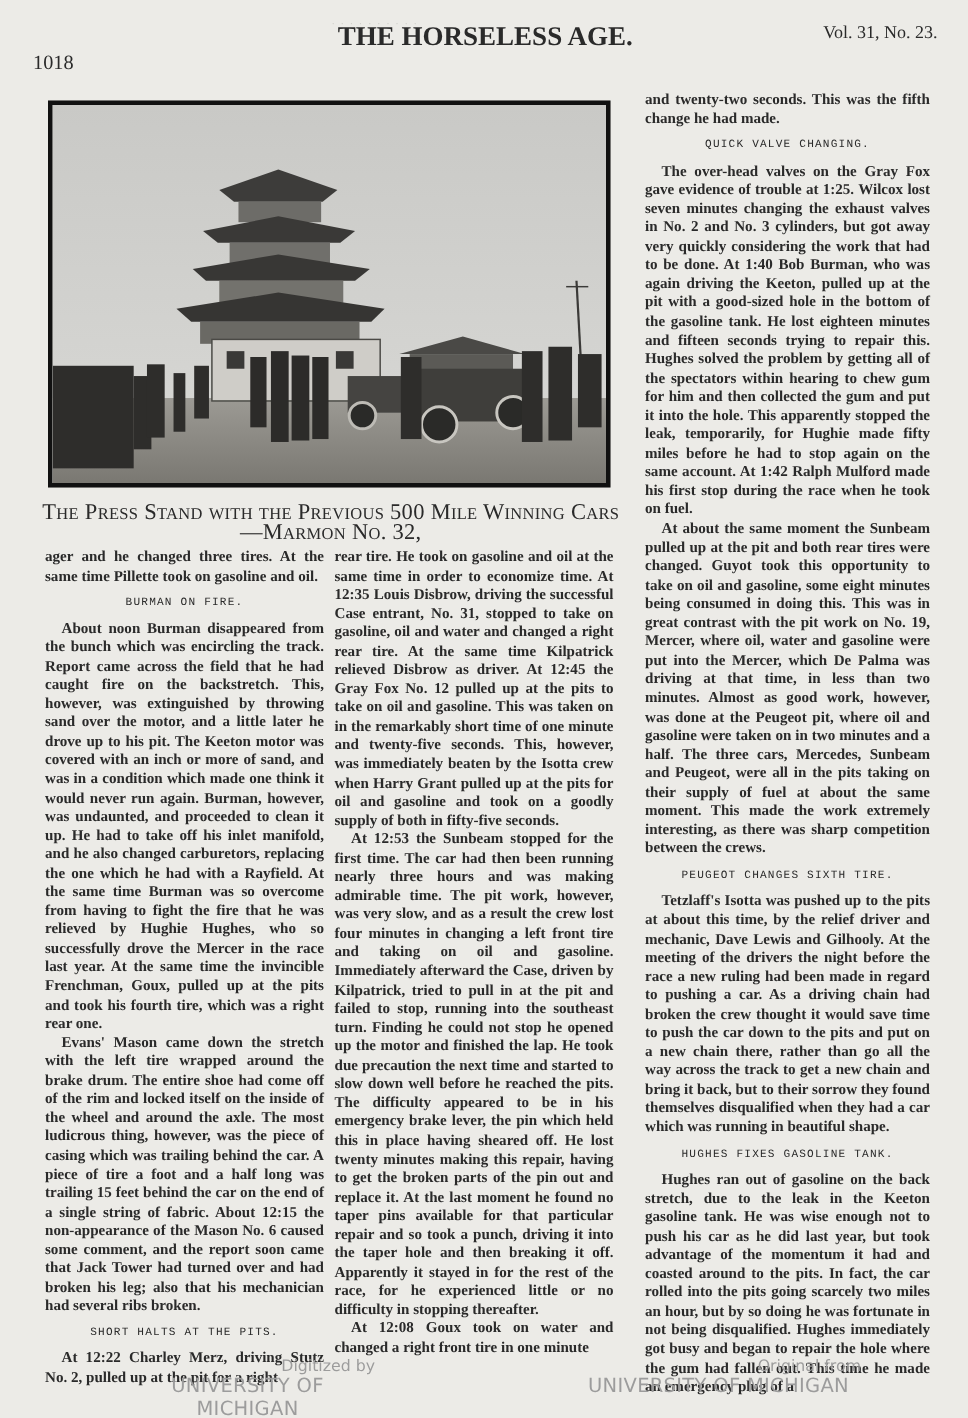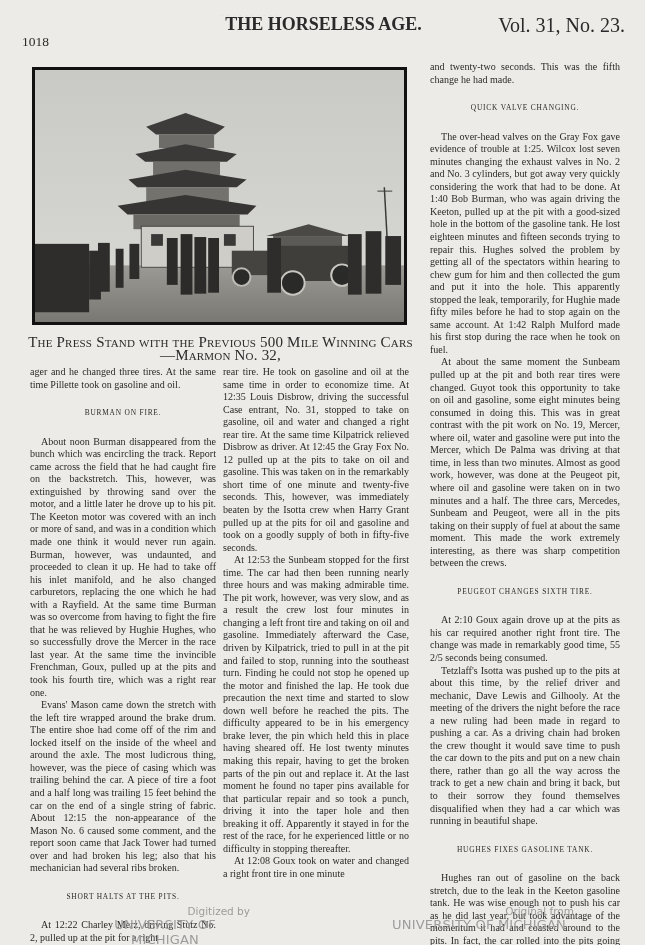--- a/index.html
+++ b/index.html
@@ -11,40 +11,40 @@
     position:relative;
   }
   .page { position:absolute; left:0; top:0; width:645px; height:945px; }
   .ghost {
     position:absolute; top:12px; left:150px; width:200px; text-align:center;
     font-size:7px; color:#d2d1cc; letter-spacing:1px;
   }
   .header { position:absolute; top:14px; left:22px; right:20px; height:20px; font-size:13.5px; }
   .header .pg { position:absolute; left:0; top:20px; }
   .header .title { position:absolute; left:0; right:0; text-align:center; font-weight:bold; font-size:18px; top:0; }
-  .header .vol { position:absolute; right:0; top:0; font-size:20px; }
+  .header .vol { position:absolute; right:0; top:0; font-size:12px; }
 
   .photo {
     position:absolute; left:32px; top:67px; width:375px; height:258px;
     border:3px solid #111; box-sizing:border-box; background:#cfcfcb; overflow:hidden;
   }
   .photo svg { width:100%; height:100%; display:block; }
   .caption {
     position:absolute; left:28px; top:336px; width:385px; text-align:center;
     font-size:15px; line-height:13px; font-variant:small-caps; letter-spacing:0.2px;
   }
 
   .col {
     position:absolute; font-size:10.05px; line-height:12.55px; text-align:justify;
   }
-  .col p { margin:0; text-indent:11px; }
+  .col p { margin:0; text-indent:11px;font-weight:bold; }
   .col p.cont { text-indent:0; }
   .col .sub {
     text-align:center; font-size:7.4px; letter-spacing:0.8px; text-transform:uppercase;
-    margin:16px; line-height:12.55px;
+    margin:5px; line-height:12.55px;font-family:Liberation Mono, monospace;
   }
   .col1 { left:30px; top:366px; width:186px; }
   .col2 { left:223px; top:366px; width:186px; }
   .col3 { left:430px; top:61px; width:190px; }
 
   .footer { position:absolute; top:905px; font-family:"DejaVu Sans", sans-serif; color:#9c9c9c; text-align:center; }
   .footer .small { font-size:10.5px; line-height:12px;text-align:right; }
   .footer .big { font-size:13px; line-height:15px; letter-spacing:0.2px; }
   .footer.left { left:80px; width:170px; }
   .footer.right { left:360px; width:190px;margin-left:24px; }
@@ -145,21 +145,20 @@
       <p class="cont">rear tire. He took on gasoline and oil at the same time in order to economize time. At 12:35 Louis Disbrow, driving the successful Case entrant, No. 31, stopped to take on gasoline, oil and water and changed a right rear tire. At the same time Kilpatrick relieved Disbrow as driver. At 12:45 the Gray Fox No. 12 pulled up at the pits to take on oil and gasoline. This was taken on in the remarkably short time of one minute and twenty-five seconds. This, however, was immediately beaten by the Isotta crew when Harry Grant pulled up at the pits for oil and gasoline and took on a goodly supply of both in fifty-five seconds.</p>
       <p>At 12:53 the Sunbeam stopped for the first time. The car had then been running nearly three hours and was making admirable time. The pit work, however, was very slow, and as a result the crew lost four minutes in changing a left front tire and taking on oil and gasoline. Immediately afterward the Case, driven by Kilpatrick, tried to pull in at the pit and failed to stop, running into the southeast turn. Finding he could not stop he opened up the motor and finished the lap. He took due precaution the next time and started to slow down well before he reached the pits. The difficulty appeared to be in his emergency brake lever, the pin which held this in place having sheared off. He lost twenty minutes making this repair, having to get the broken parts of the pin out and replace it. At the last moment he found no taper pins available for that particular repair and so took a punch, driving it into the taper hole and then breaking it off. Apparently it stayed in for the rest of the race, for he experienced little or no difficulty in stopping thereafter.</p>
       <p>At 12:08 Goux took on water and changed a right front tire in one minute</p>
     </div>
   <div class="col col3">
       <p class="cont">and twenty-two seconds. This was the fifth change he had made.</p>
       <div class="sub">Quick Valve Changing.</div>
       <p>The over-head valves on the Gray Fox gave evidence of trouble at 1:25. Wilcox lost seven minutes changing the exhaust valves in No. 2 and No. 3 cylinders, but got away very quickly considering the work that had to be done. At 1:40 Bob Burman, who was again driving the Keeton, pulled up at the pit with a good-sized hole in the bottom of the gasoline tank. He lost eighteen minutes and fifteen seconds trying to repair this. Hughes solved the problem by getting all of the spectators within hearing to chew gum for him and then collected the gum and put it into the hole. This apparently stopped the leak, temporarily, for Hughie made fifty miles before he had to stop again on the same account. At 1:42 Ralph Mulford made his first stop during the race when he took on fuel.</p>
       <p>At about the same moment the Sunbeam pulled up at the pit and both rear tires were changed. Guyot took this opportunity to take on oil and gasoline, some eight minutes being consumed in doing this. This was in great contrast with the pit work on No. 19, Mercer, where oil, water and gasoline were put into the Mercer, which De Palma was driving at that time, in less than two minutes. Almost as good work, however, was done at the Peugeot pit, where oil and gasoline were taken on in two minutes and a half. The three cars, Mercedes, Sunbeam and Peugeot, were all in the pits taking on their supply of fuel at about the same moment. This made the work extremely interesting, as there was sharp competition between the crews.</p>
       <div class="sub">Peugeot Changes Sixth Tire.</div>
-      <p>At 2:10 Goux again drove up at the pits as his car required another right front tire. The change was made in remarkably good time, 55 2/5 seconds being consumed.</p>
       <p>Tetzlaff's Isotta was pushed up to the pits at about this time, by the relief driver and mechanic, Dave Lewis and Gilhooly. At the meeting of the drivers the night before the race a new ruling had been made in regard to pushing a car. As a driving chain had broken the crew thought it would save time to push the car down to the pits and put on a new chain there, rather than go all the way across the track to get a new chain and bring it back, but to their sorrow they found themselves disqualified when they had a car which was running in beautiful shape.</p>
       <div class="sub">Hughes Fixes Gasoline Tank.</div>
       <p>Hughes ran out of gasoline on the back stretch, due to the leak in the Keeton gasoline tank. He was wise enough not to push his car as he did last year, but took advantage of the momentum it had and coasted around to the pits. In fact, the car rolled into the pits going scarcely two miles an hour, but by so doing he was fortunate in not being disqualified. Hughes immediately got busy and began to repair the hole where the gum had fallen out. This time he made an emergency plug of a</p>
     </div>
 
   <div class="footer left">
     <div class="small">Digitized by</div>
     <div class="big">UNIVERSITY OF MICHIGAN</div>
   </div>
   <div class="footer right">

